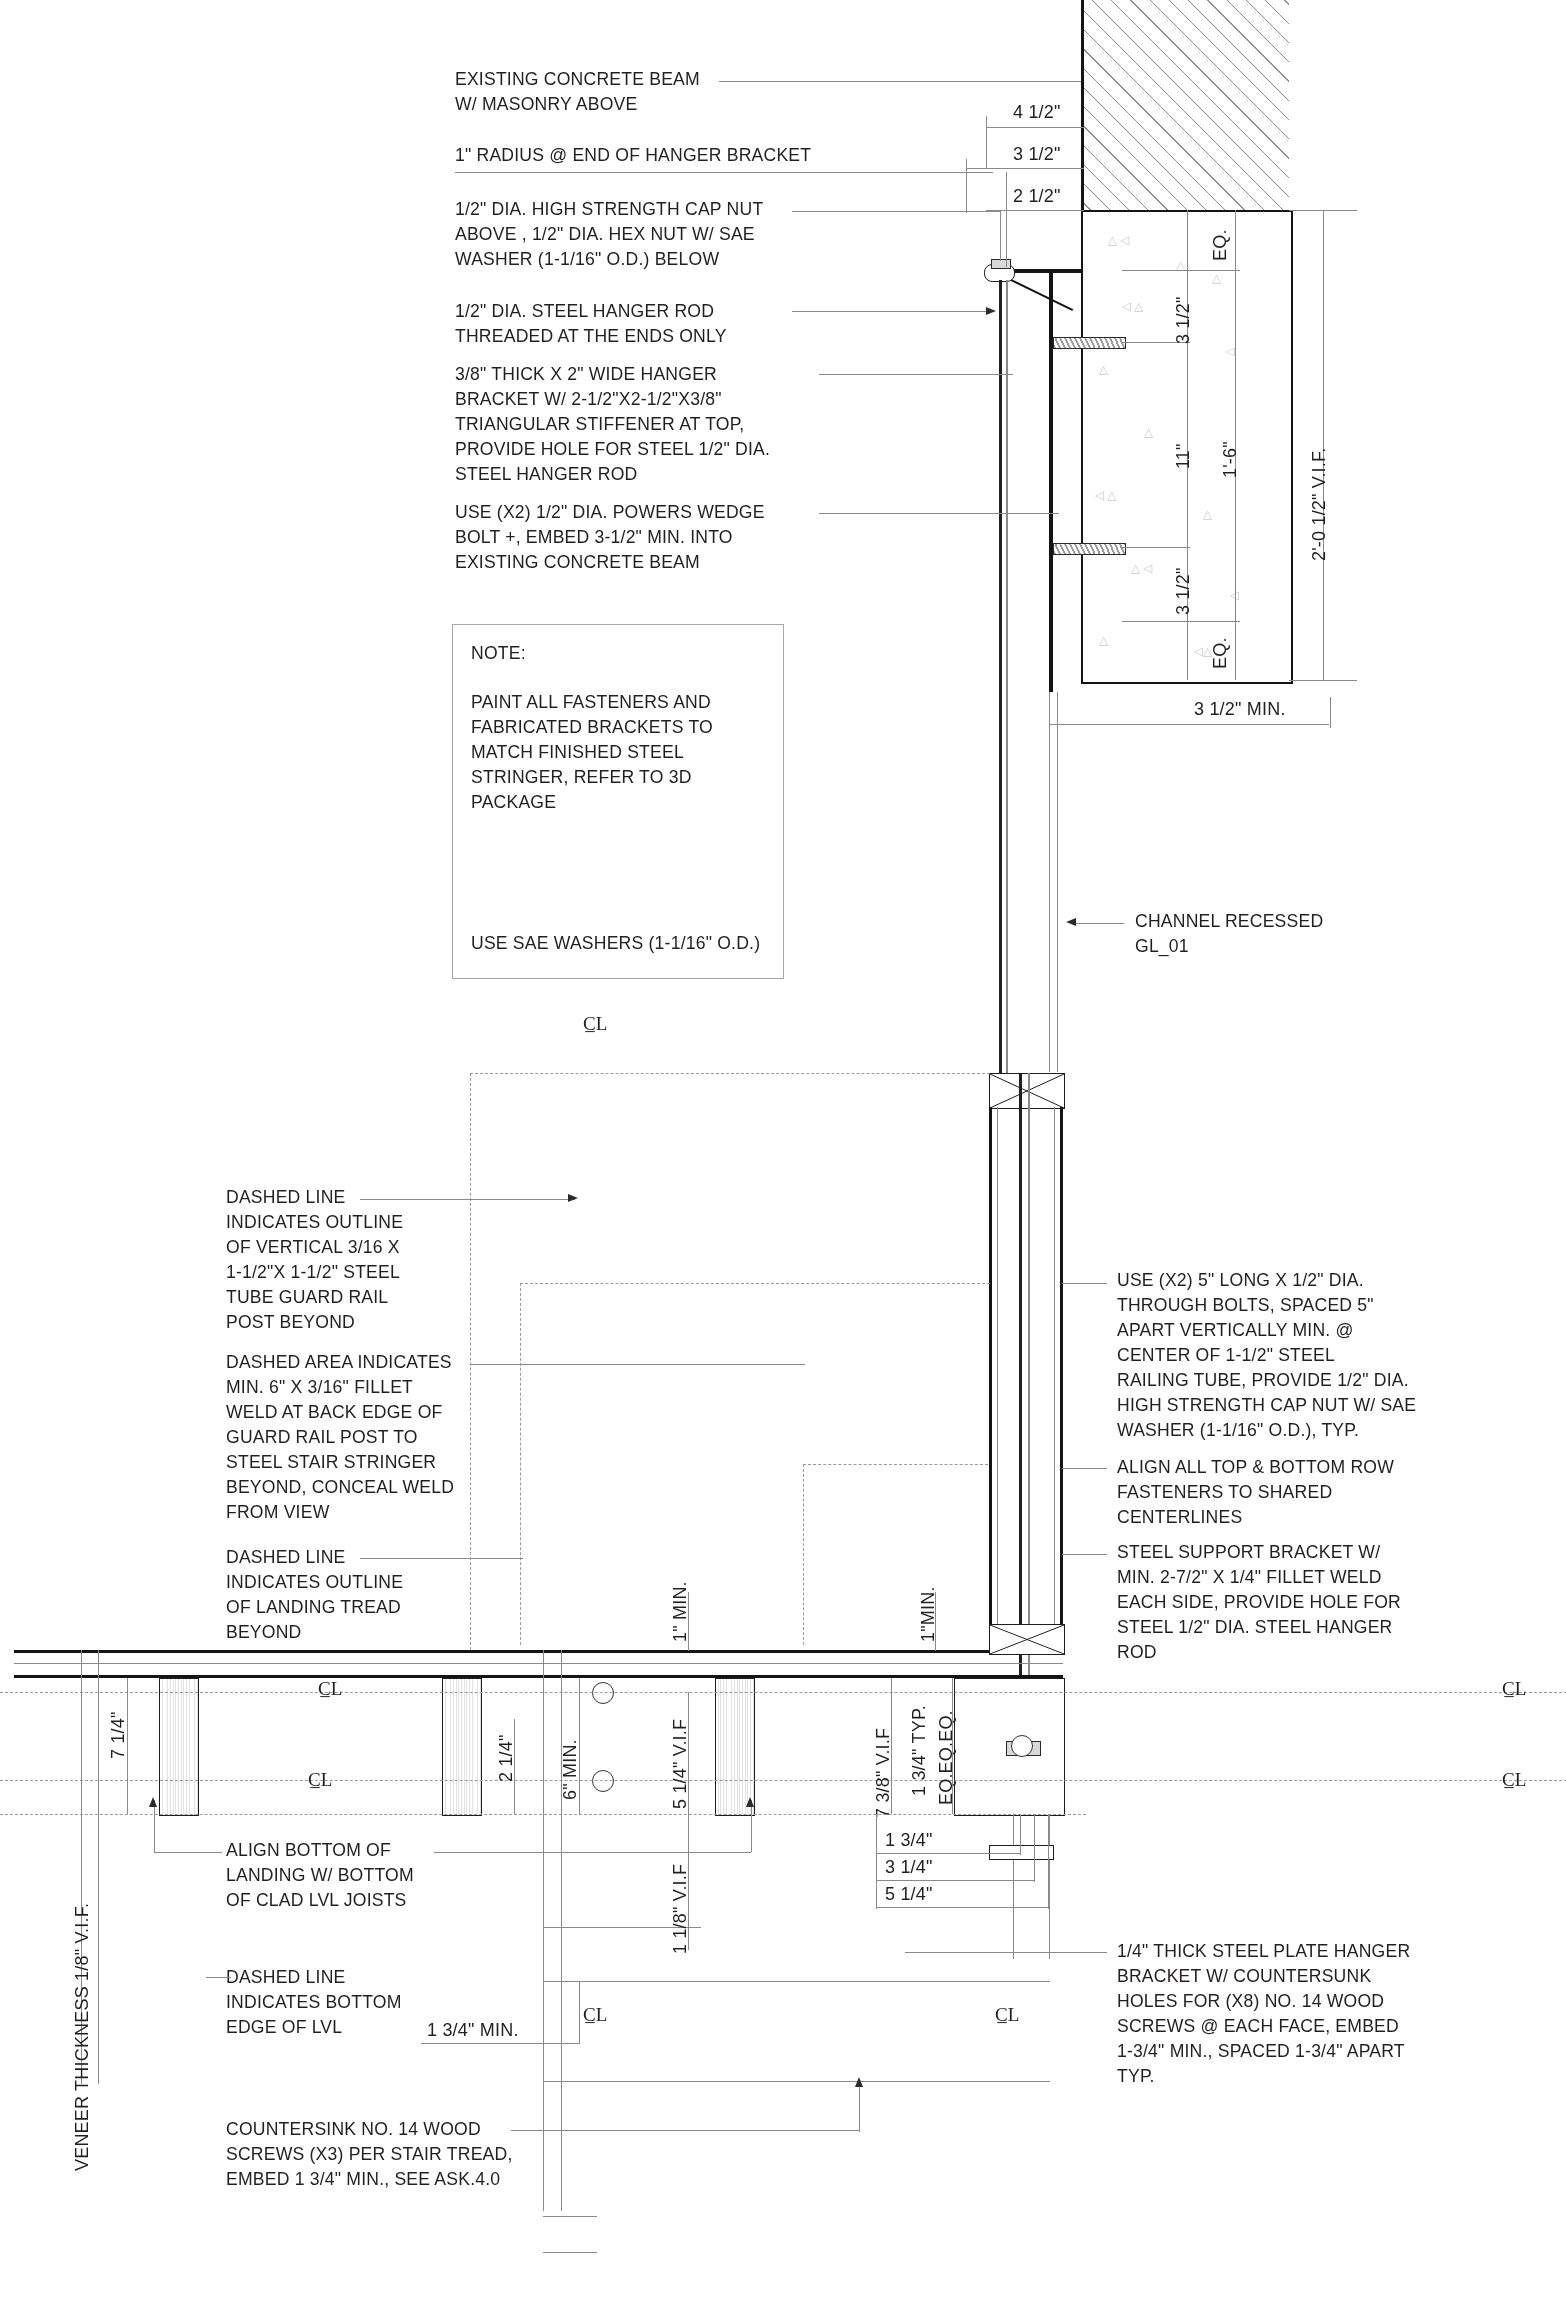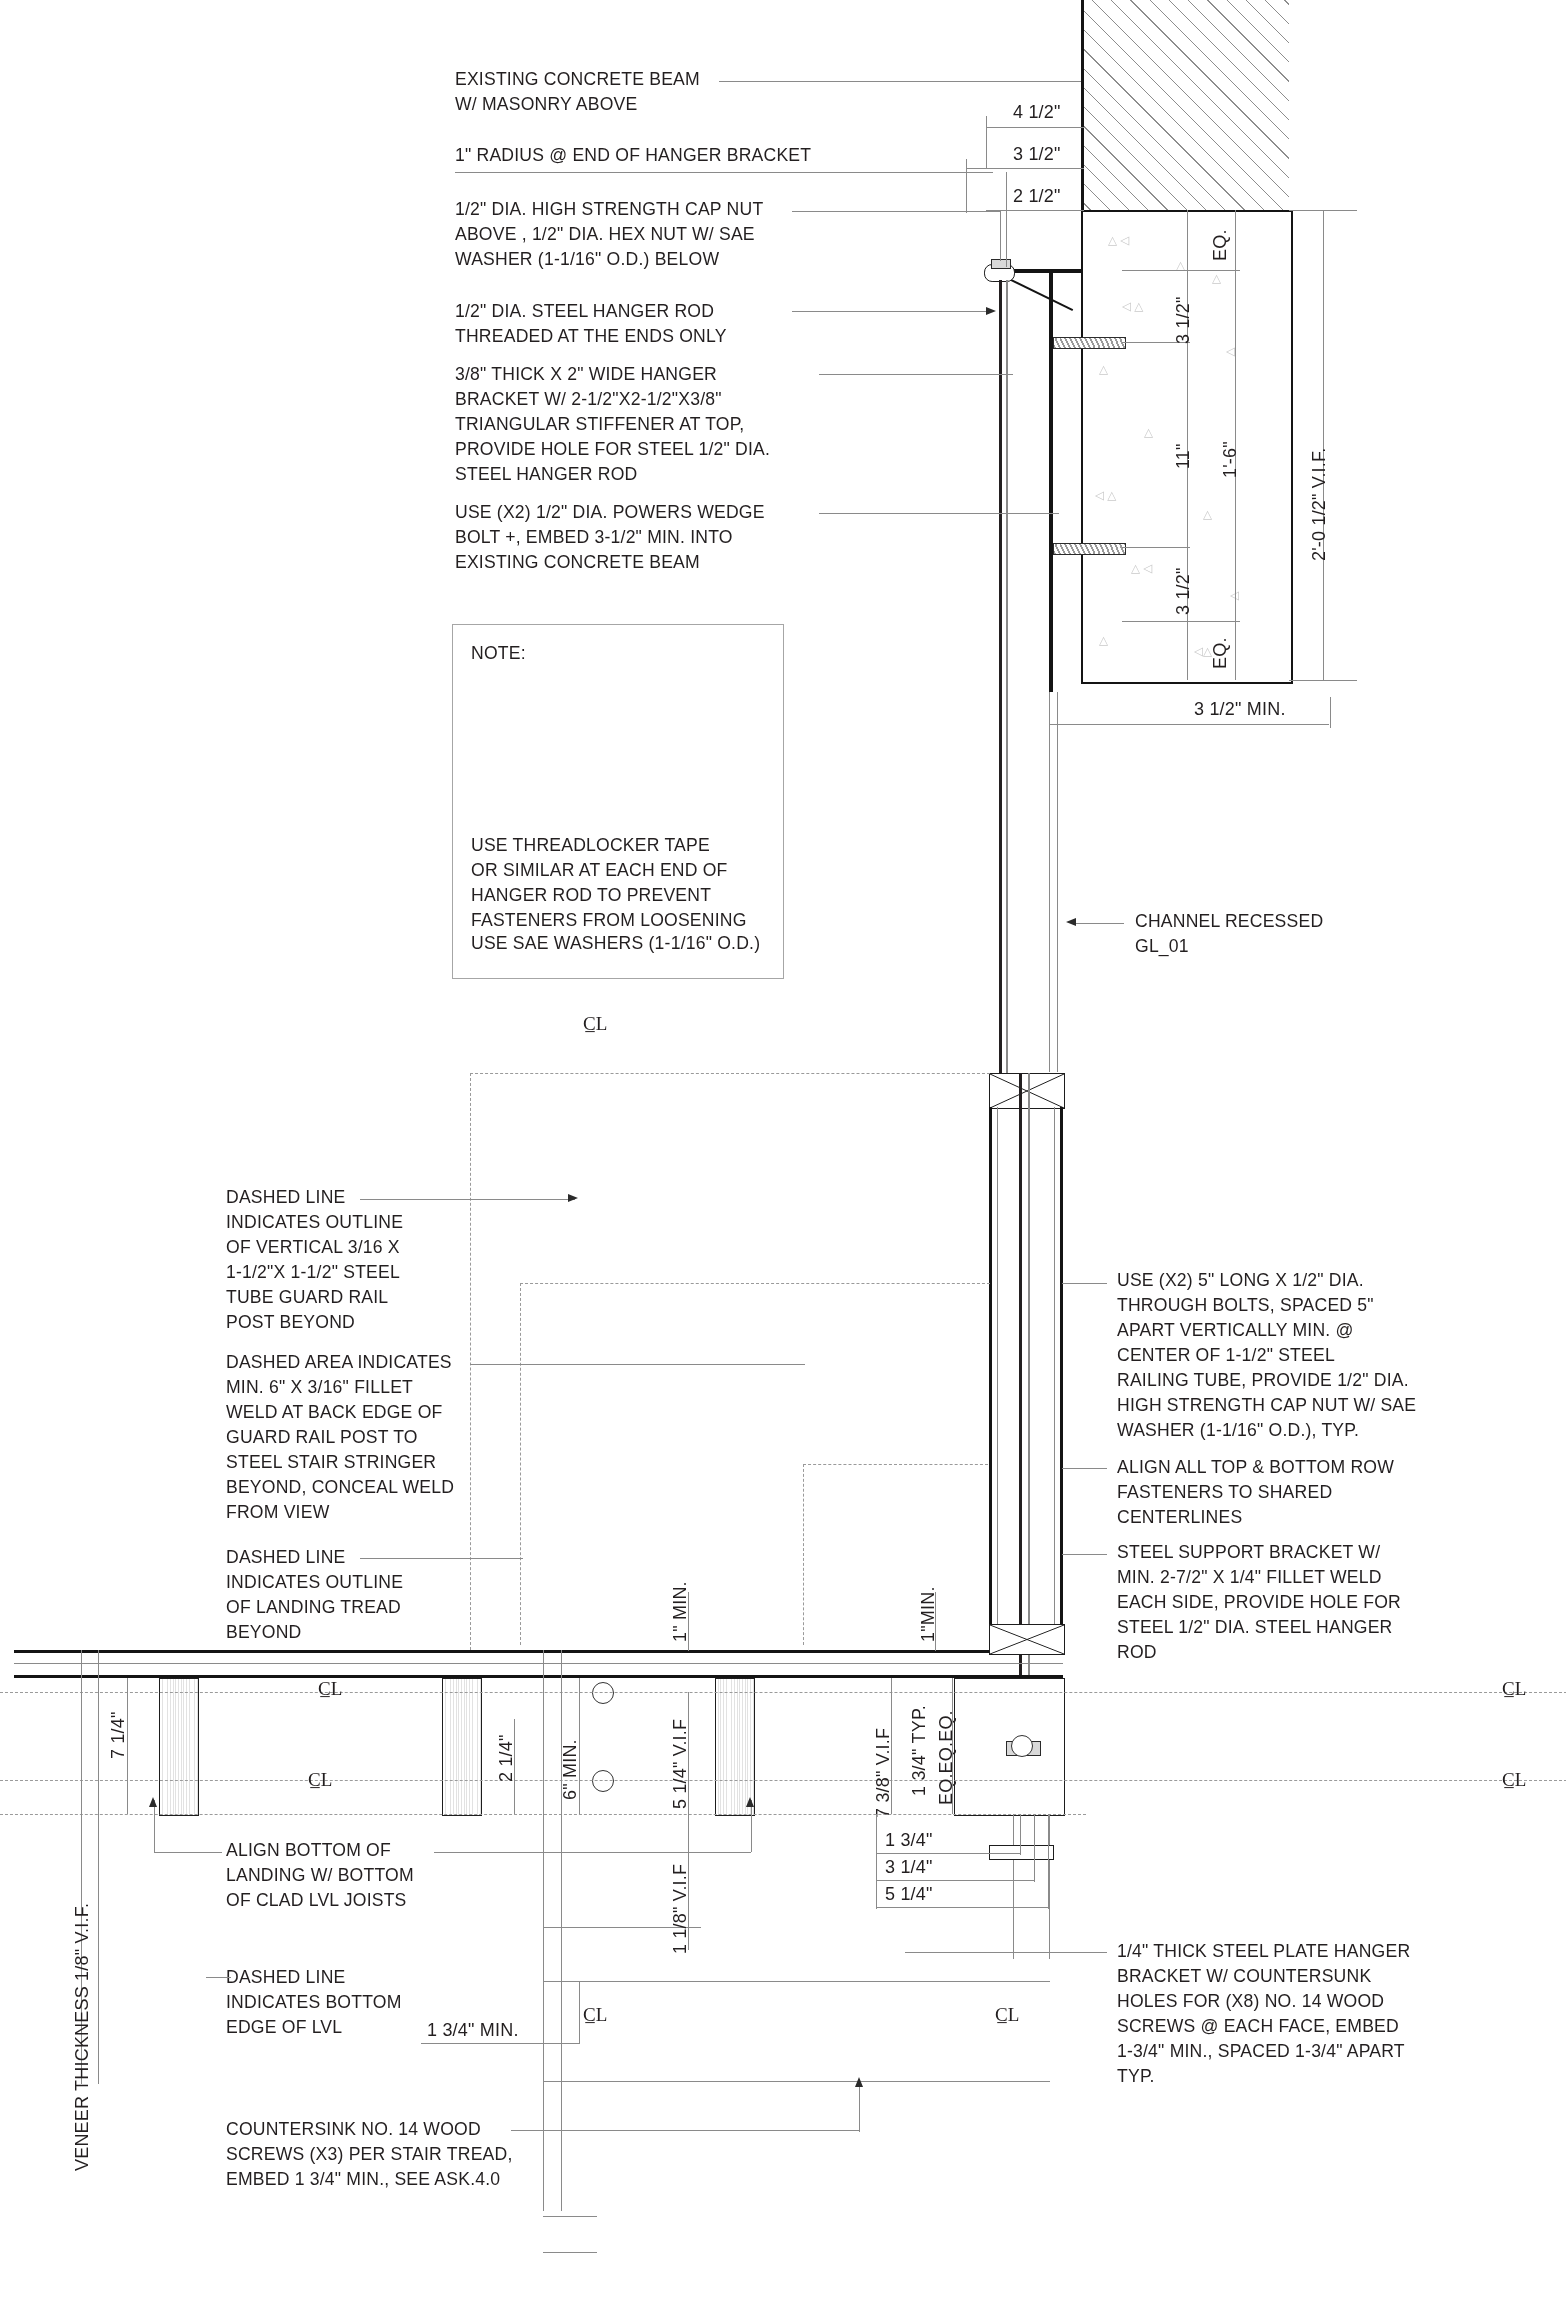--- a/index.html
+++ b/index.html
@@ -169,24 +169,25 @@
 STEEL HANGER ROD</div>
   <div class="ln h" style="left:819px;top:374px;width:194px;"></div>
 
   <div class="note" style="left:455px;top:500px;width:362px;">USE (X2) 1/2" DIA. POWERS WEDGE
 BOLT +, EMBED 3-1/2" MIN. INTO
 EXISTING CONCRETE BEAM</div>
   <div class="ln h" style="left:819px;top:513px;width:240px;"></div>
 
   <div id="note-panel">
     <div class="note" style="left:18px;top:16.3px;position:absolute;text-align:center;">NOTE:</div>
-    <div class="note" style="left:18px;top:208px;position:absolute;width:299px;">USE THREADLOCKER TAPE
-OR SIMILAR AT EACH END OF
-HANGER ROD TO PREVENT
-FASTENERS FROM LOOSENING</div>
+    <div class="note" style="left:18px;top:65px;position:absolute;width:299px;">PAINT ALL FASTENERS AND
+FABRICATED BRACKETS TO
+MATCH FINISHED STEEL
+STRINGER, REFER TO 3D
+PACKAGE</div>
     <div class="note" style="left:18px;top:306px;position:absolute;width:308px;">USE SAE WASHERS (1-1/16" O.D.)</div>
   </div>
 
   <div class="note" style="left:1135px;top:909px;width:253px;">CHANNEL RECESSED
 GL_01</div>
   <div class="ln h" style="left:1072px;top:923px;width:52px;"></div>
   <div class="arrowL" style="left:1066px;top:918px;"></div>
 
   <div class="ln v" style="left:1049px;top:692px;height:380px;"></div>
   <div class="ln v" style="left:1057px;top:692px;height:380px;"></div>

